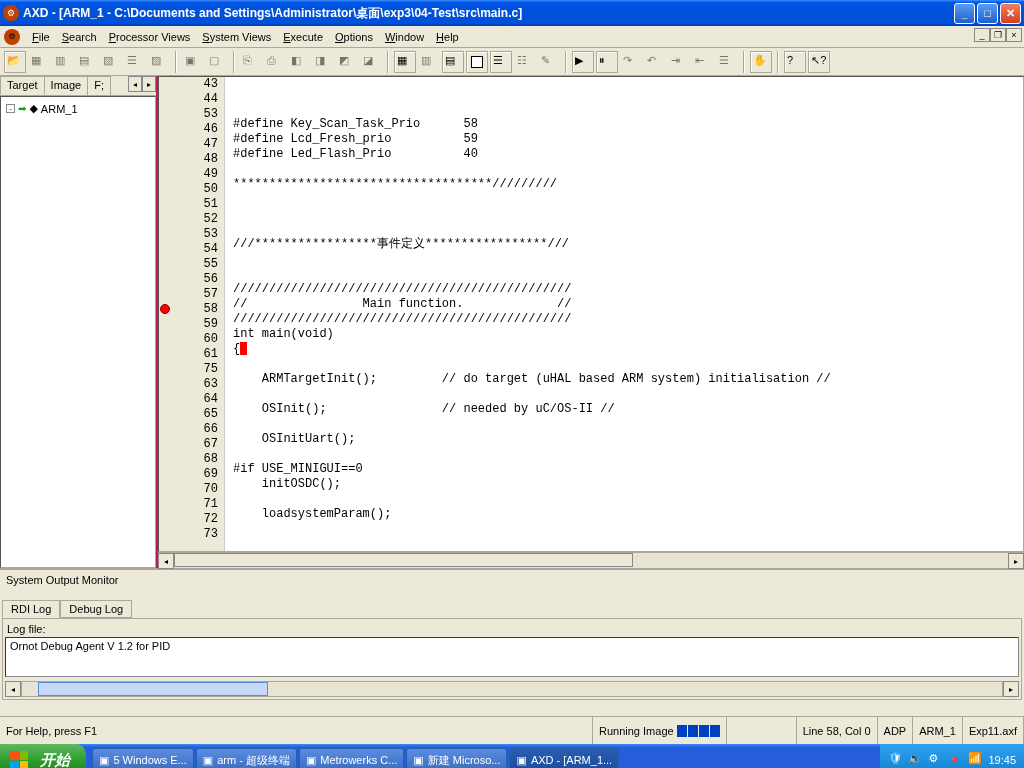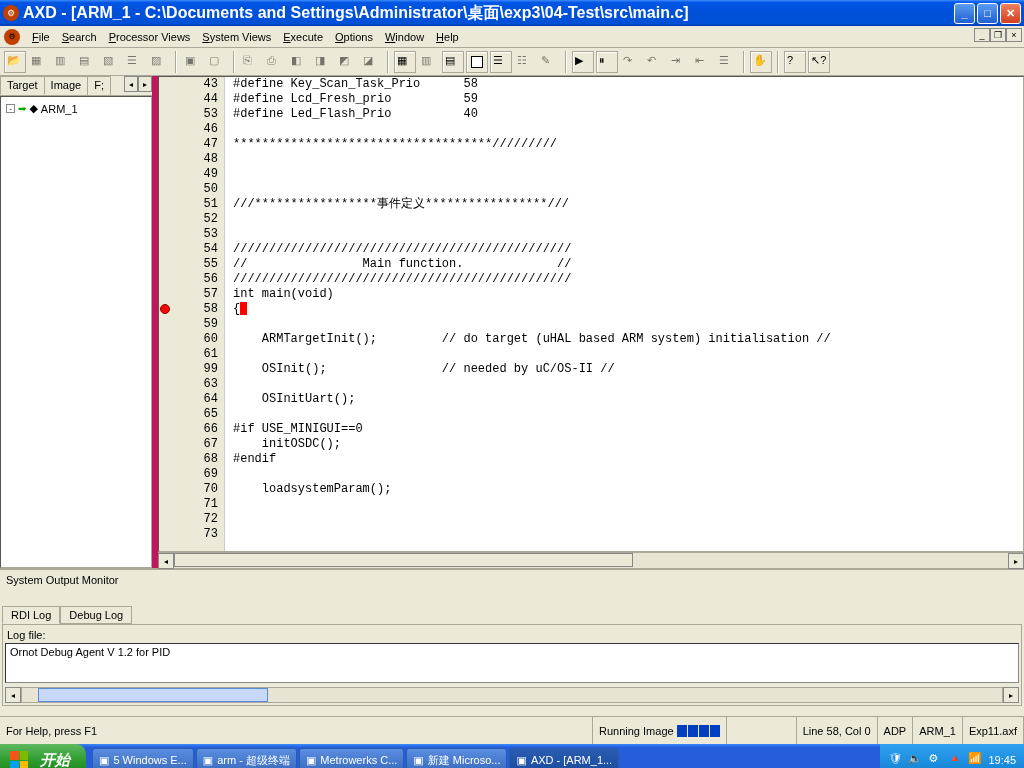--- a/index.html
+++ b/index.html
@@ -1,20 +1,20 @@
 <!DOCTYPE html>
 <html><head>
 <meta charset="utf-8">
 <style>
 * { margin: 0; padding: 0; box-sizing: border-box; }
 body { font-family: Tahoma, sans-serif; font-size: 11px; background: #ece9d8; overflow: hidden; width: 1024px; height: 768px; }
 
 .titlebar { height: 26px; background: linear-gradient(to bottom, #3c8cfc 0%, #0055e5 10%, #0050d8 50%, #0050d8 90%, #003db0 100%); display: flex; align-items: center; padding: 0 3px; color: white; }
 .titlebar-icon { width: 16px; height: 16px; background: #c04000; border-radius: 50%; margin-right: 4px; display: inline-flex; align-items: center; justify-content: center; font-size: 9px; }
-.titlebar-text { flex: 1; font-weight: bold; font-size: 16px; font-family: 'Microsoft Sans Serif', sans-serif; }
+.titlebar-text { flex: 1; font-weight: bold; font-size: 12px; font-family: 'Microsoft Sans Serif', sans-serif; }
 .win-controls { display: flex; gap: 2px; }
 .win-btn { width: 21px; height: 21px; border: 1px solid #fff; border-radius: 3px; display: flex; align-items: center; justify-content: center; font-weight: bold; color: white; font-size: 11px; }
 .win-btn.min { background: linear-gradient(#5a9cf0,#2060d0); }
 .win-btn.max { background: linear-gradient(#5a9cf0,#2060d0); }
 .win-btn.close { background: linear-gradient(#f08060,#d04020); }
 
 .menubar { height: 22px; background: #ece9d8; display: flex; align-items: center; padding: 0 4px; border-bottom: 1px solid #aca899; position: relative; }
 .menubar-icon { width: 16px; height: 16px; background: #c04000; border-radius: 50%; margin-right: 6px; display: inline-flex; align-items: center; justify-content: center; font-size: 8px; }
 .menu-item { padding: 2px 6px; cursor: default; }
 .menu-item u { text-decoration: underline; }
@@ -22,48 +22,48 @@
 .mdi-btn { width: 16px; height: 14px; border: 1px solid #888; background: #ece9d8; font-size: 9px; display: flex; align-items: center; justify-content: center; }
 
 .toolbar { height: 28px; background: #ece9d8; border-bottom: 1px solid #aca899; display: flex; align-items: center; padding: 2px 4px; gap: 3px; }
 .tb-group { display: flex; align-items: center; gap: 2px; }
 .tb-btn { width: 22px; height: 22px; border: 1px solid transparent; display: flex; align-items: center; justify-content: center; background: #ece9d8; opacity: 0.5; }
 .tb-btn.enabled { opacity: 1; border: 1px solid #aca899; box-shadow: inset 1px 1px 0 #fff; }
 .tb-sep { width: 2px; height: 22px; border-left: 1px solid #aca899; border-right: 1px solid #fff; margin: 0 2px; }
 .tb-icon { width: 16px; height: 16px; display: inline-block; }
 
 .workspace { display: flex; height: 492px; }
-.sidebar { width: 158px; background: #ece9d8; border-right: 6px solid #be185d; display: flex; flex-direction: column; }
+.sidebar { width: 158px; background: #ece9d8; border-right: 2px solid #be185d; display: flex; flex-direction: column; }
 .sidebar-tabs { height: 20px; display: flex; border-bottom: 1px solid #aca899; background: #ece9d8; }
 .sidebar-tab { padding: 2px 6px; border: 1px solid #aca899; border-bottom: none; background: #ece9d8; font-size: 11px; margin-right: -1px; }
 .sidebar-tab.active { background: #ece9d8; border-bottom: 1px solid #ece9d8; position: relative; z-index: 1; }
 .tab-scroll { display: flex; margin-left: auto; }
 .tab-scroll-btn { width: 14px; height: 16px; border: 1px solid #888; background: #ece9d8; font-size: 8px; display: flex; align-items: center; justify-content: center; }
 .sidebar-tree { flex: 1; background: white; border: 1px inset #aca899; padding: 4px; }
 .tree-item { display: flex; align-items: center; gap: 3px; padding: 1px; }
 .tree-toggle { width: 9px; height: 9px; border: 1px solid #888; display: inline-flex; align-items: center; justify-content: center; font-size: 8px; line-height: 1; }
 .tree-arrow { color: #0a0; font-size: 10px; }
 .tree-icon { color: #000; font-size: 11px; }
 
 .code-area { flex: 1; display: flex; flex-direction: column; background: white; }
 .code-content { flex: 1; display: flex; font-family: 'Courier New', monospace; font-size: 12px; overflow: hidden; background: white; border: 1px inset #aca899; }
 .gutter { width: 52px; background: #ece9d8; text-align: right; padding-right: 6px; border-right: 1px solid #ccc; }
 .gutter-line { height: 15px; line-height: 15px; position: relative; }
 .bp-red { width: 10px; height: 10px; background: red; border-radius: 50%; display: inline-block; border: 1px solid #800; }
-.code-lines { flex: 1; padding-left: 8px; }
+.code-lines { flex: 1; padding-left: 8px; margin-top: 40px; }
 .code-line { height: 15px; line-height: 15px; white-space: pre; position: relative; }
 .cursor-block { display: inline-block; width: 7px; height: 13px; background: red; vertical-align: middle; }
 .hscroll-row { height: 16px; display: flex; background: #ece9d8; border-top: 1px solid #aca899; }
 .hscroll-btn { width: 16px; height: 16px; border: 1px solid #888; background: #ece9d8; font-size: 8px; display: flex; align-items: center; justify-content: center; }
 .hscroll-track { flex: 1; background: #e8e4d4; position: relative; }
 .hscroll-thumb { position: absolute; left: 0; top: 0; height: 14px; background: #ece9d8; border: 1px solid #888; }
 
 .output-area { height: 148px; background: #ece9d8; border-top: 2px solid #aca899; padding: 2px; }
 .output-title { font-size: 11px; padding: 2px 4px; background: #ece9d8; }
-.output-tabs { display: flex; margin-top: 18px; }
+.output-tabs { display: flex; margin-top: 12px; }
 .output-tab { padding: 2px 8px; border: 1px solid #aca899; background: #ece9d8; font-size: 11px; }
 .output-tab.active { border-bottom: 1px solid #ece9d8; }
 .output-body { border: 1px solid #aca899; padding: 2px; background: #ece9d8; }
 .log-label { font-size: 11px; padding: 2px; }
 .log-box { background: white; border: 1px inset #888; height: 40px; padding: 2px 4px; font-size: 11px; }
 .output-hscroll { height: 16px; display: flex; margin-top: 4px; }
 .output-thumb { position: absolute; left: 16px; width: 230px; height: 14px; background: #c8d8f8; border: 1px solid #5a8dd8; top: 0; }
 .output-track-wrap { flex: 1; position: relative; background: #e8e4d4; border: 1px solid #aca899; }
 
 .statusbar { height: 28px; background: #ece9d8; border-top: 1px solid #aca899; display: flex; align-items: center; font-size: 11px; }
@@ -293,21 +293,21 @@
           <div class="gutter-line">52</div>
           <div class="gutter-line">53</div>
           <div class="gutter-line">54</div>
           <div class="gutter-line">55</div>
           <div class="gutter-line">56</div>
           <div class="gutter-line">57</div>
           <div class="gutter-line">58</div>
           <div class="gutter-line">59</div>
           <div class="gutter-line">60</div>
           <div class="gutter-line">61</div>
-          <div class="gutter-line">99</div>
+          <div class="gutter-line">75</div>
           <div class="gutter-line">63</div>
           <div class="gutter-line">64</div>
           <div class="gutter-line">65</div>
           <div class="gutter-line">66</div>
           <div class="gutter-line">67</div>
           <div class="gutter-line">68</div>
           <div class="gutter-line">69</div>
           <div class="gutter-line">70</div>
           <div class="gutter-line">71</div>
           <div class="gutter-line">72</div>
@@ -332,21 +332,20 @@
           <div class="code-line">{<span class="cursor-block"></span></div>
           <div class="code-line"></div>
           <div class="code-line">    ARMTargetInit();         // do target (uHAL based ARM system) initialisation //</div>
           <div class="code-line"></div>
           <div class="code-line">    OSInit();                // needed by uC/OS-II //</div>
           <div class="code-line"></div>
           <div class="code-line">    OSInitUart();</div>
           <div class="code-line"></div>
           <div class="code-line">#if USE_MINIGUI==0</div>
           <div class="code-line">    initOSDC();</div>
-          <div class="code-line">#endif</div>
           <div class="code-line"></div>
           <div class="code-line">    loadsystemParam();</div>
         </div>
     </div>
     <div class="hscroll-row">
       <div class="hscroll-btn">◂</div>
       <div class="hscroll-track">
           <div class="hscroll-thumb" style="width:55%"></div>
         </div>
       <div class="hscroll-btn">▸</div>

